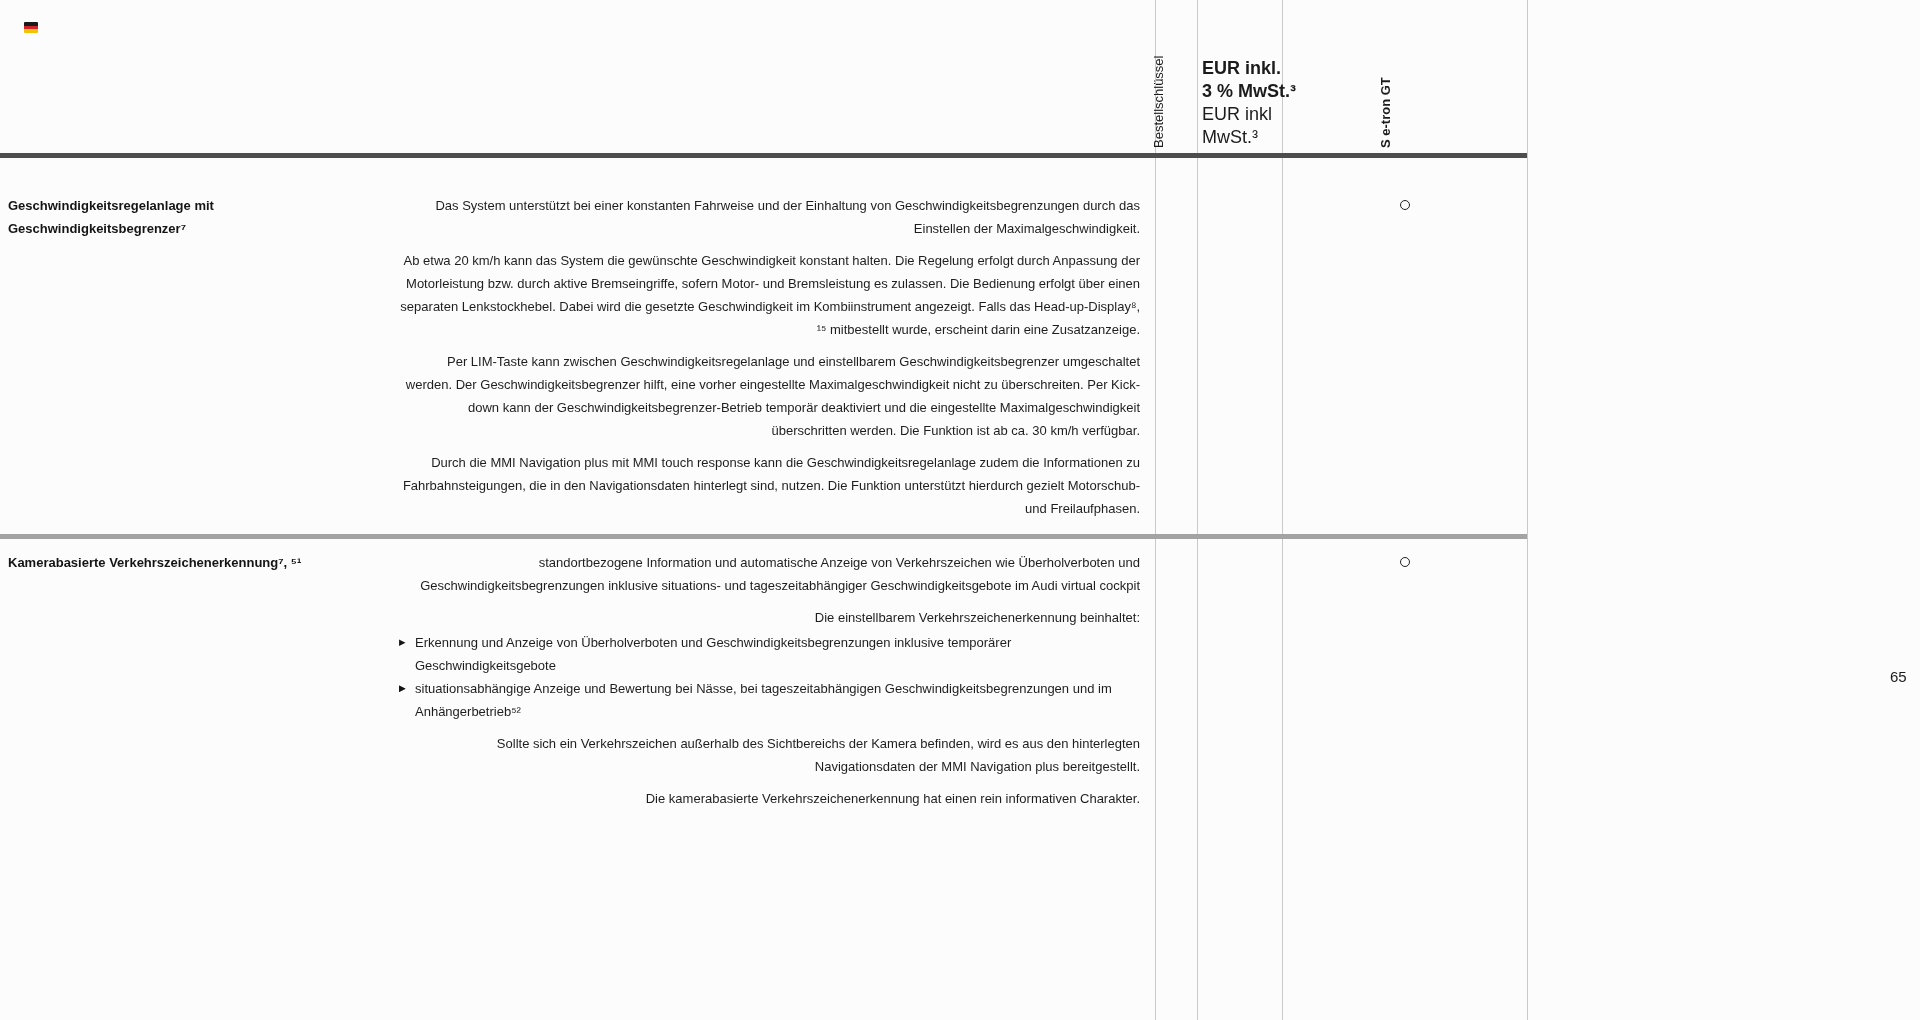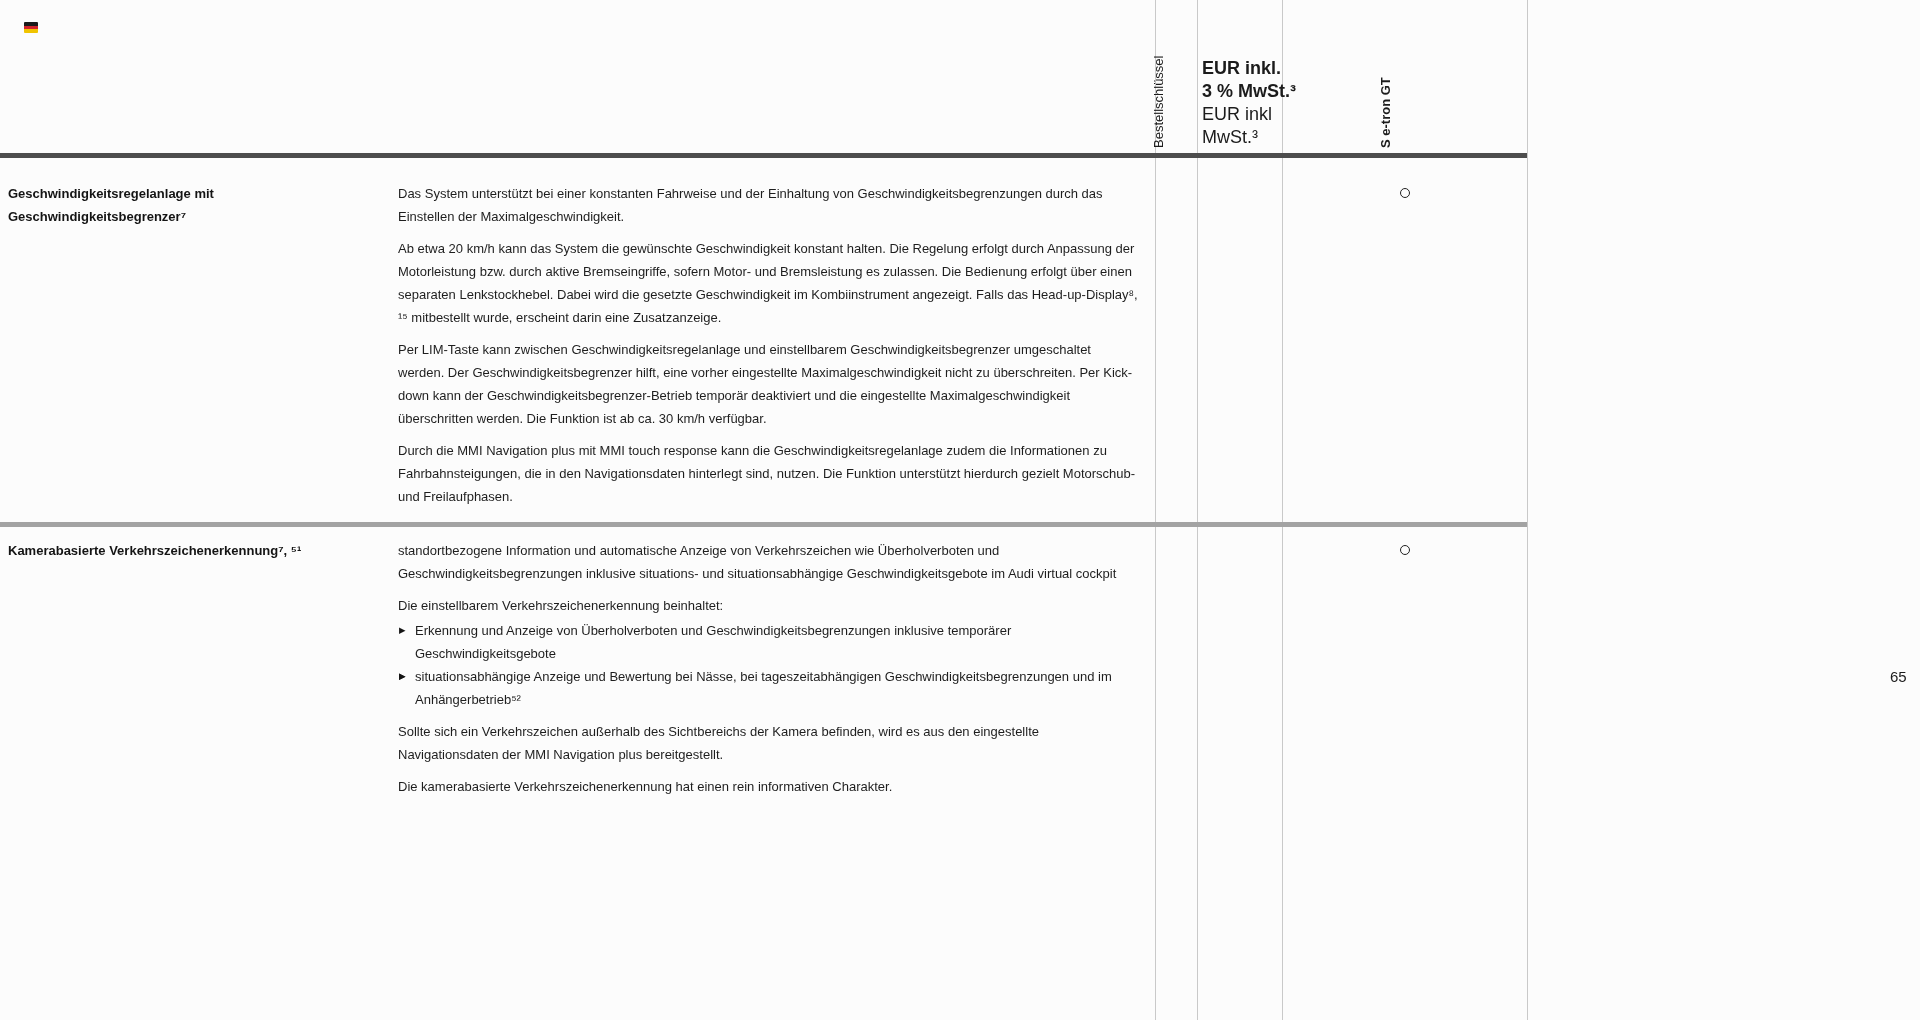--- a/index.html
+++ b/index.html
@@ -38,33 +38,33 @@
     transform-origin:0 100%;
     transform:rotate(-90deg);
     color:#1b1b1b;
   }
   #h-order { left:1168px; top:130px; }
   #h-model { left:1395px; top:130px; font-weight:bold; }
   #h-price { position:absolute; left:1202px; top:57px; line-height:23px; font-size:18px; }
   #h-price .bold { font-weight:bold; }
 
   
-  #rows { position:absolute; left:0; top:158px; width:1527px; }
+  #rows { position:absolute; left:0; top:170px; width:1527px; }
   .row { position:relative; padding:12px 0 14px; }
   .row:first-child { padding-top:24px; }
   .row + .row { border-top:5px solid #a3a3a3; }
 
   .cell-name {
     position:absolute; left:8px; top:12px; width:380px;
     font-weight:bold; font-size:13px; line-height:23px; color:#141414;
   }
   .row:first-child .cell-name { top:24px; }
 
   .cell-desc { margin-left:398px; width:742px; font-size:13px; line-height:23px; color:#1e1e1e; }
-  .para { margin:0 0 9px; }
+  .para { margin:0 0 9px;text-align:right; }
   .para:last-child { margin-bottom:0; }
 
   .bullets { list-style:none; margin:-7px 0 9px; }
   .bullet { position:relative; padding-left:17px; }
   .bullet .arrow { position:absolute; left:1px; top:0; font-size:8.5px; line-height:23px; color:#141414; }
 
   .cell-avail { position:absolute; left:1282px; top:18px; width:245px; display:flex; justify-content:center; }
   .row:first-child .cell-avail { top:30px; }
   .circle { width:10px; height:10px; border:1.5px solid #222; border-radius:50%; background:transparent; }
 </style>
@@ -104,28 +104,28 @@
         <p class="para">Per LIM-Taste kann zwischen Geschwindigkeitsregelanlage und einstellbarem Geschwindigkeitsbegrenzer umgeschaltet werden. Der Geschwindigkeitsbegrenzer hilft, eine vorher eingestellte Maximalgeschwindigkeit nicht zu überschreiten. Per Kick-down kann der Geschwindigkeitsbegrenzer-Betrieb temporär deaktiviert und die eingestellte Maximalgeschwindigkeit überschritten werden. Die Funktion ist ab ca. 30 km/h verfügbar.</p>
         <p class="para">Durch die MMI Navigation plus mit MMI touch response kann die Geschwindigkeitsregelanlage zudem die Informationen zu Fahrbahnsteigungen, die in den Navigationsdaten hinterlegt sind, nutzen. Die Funktion unterstützt hierdurch gezielt Motorschub- und Freilaufphasen.</p>
       </div>
       <div class="cell-avail">
         <span class="circle" title="○"></span>
       </div>
     </div>
     <div class="row">
       <div class="cell-name">Kamerabasierte Verkehrszeichenerkennung⁷, ⁵¹</div>
       <div class="cell-desc">
-        <p class="para">standortbezogene Information und automatische Anzeige von Verkehrszeichen wie Überholverboten und Geschwindigkeitsbegrenzungen inklusive situations- und situationsabhängige Geschwindigkeitsgebote im Audi virtual cockpit</p>
+        <p class="para">standortbezogene Information und automatische Anzeige von Verkehrszeichen wie Überholverboten und Geschwindigkeitsbegrenzungen inklusive situations- und tageszeitabhängiger Geschwindigkeitsgebote im Audi virtual cockpit</p>
         <p class="para">Die einstellbarem Verkehrszeichenerkennung beinhaltet:</p>
         <ul class="bullets">
           <li class="bullet"><span class="arrow">▶</span><span class="btext">Erkennung und Anzeige von Überholverboten und Geschwindigkeitsbegrenzungen inklusive temporärer Geschwindigkeitsgebote</span></li>
           <li class="bullet"><span class="arrow">▶</span></li>
           <li class="bullet"><span class="arrow">▶</span><span class="btext">situationsabhängige Anzeige und Bewertung bei Nässe, bei tageszeitabhängigen Geschwindigkeitsbegrenzungen und im Anhängerbetrieb⁵²</span></li>
         </ul>
-        <p class="para">Sollte sich ein Verkehrszeichen außerhalb des Sichtbereichs der Kamera befinden, wird es aus den eingestellte Navigationsdaten der MMI Navigation plus bereitgestellt.</p>
+        <p class="para">Sollte sich ein Verkehrszeichen außerhalb des Sichtbereichs der Kamera befinden, wird es aus den hinterlegten Navigationsdaten der MMI Navigation plus bereitgestellt.</p>
         <p class="para">Die kamerabasierte Verkehrszeichenerkennung hat einen rein informativen Charakter.</p>
       </div>
       <div class="cell-avail">
         <span class="circle" title="○"></span>
       </div>
     </div>
   </div>
 
 <div class="page-number">65</div>
 

